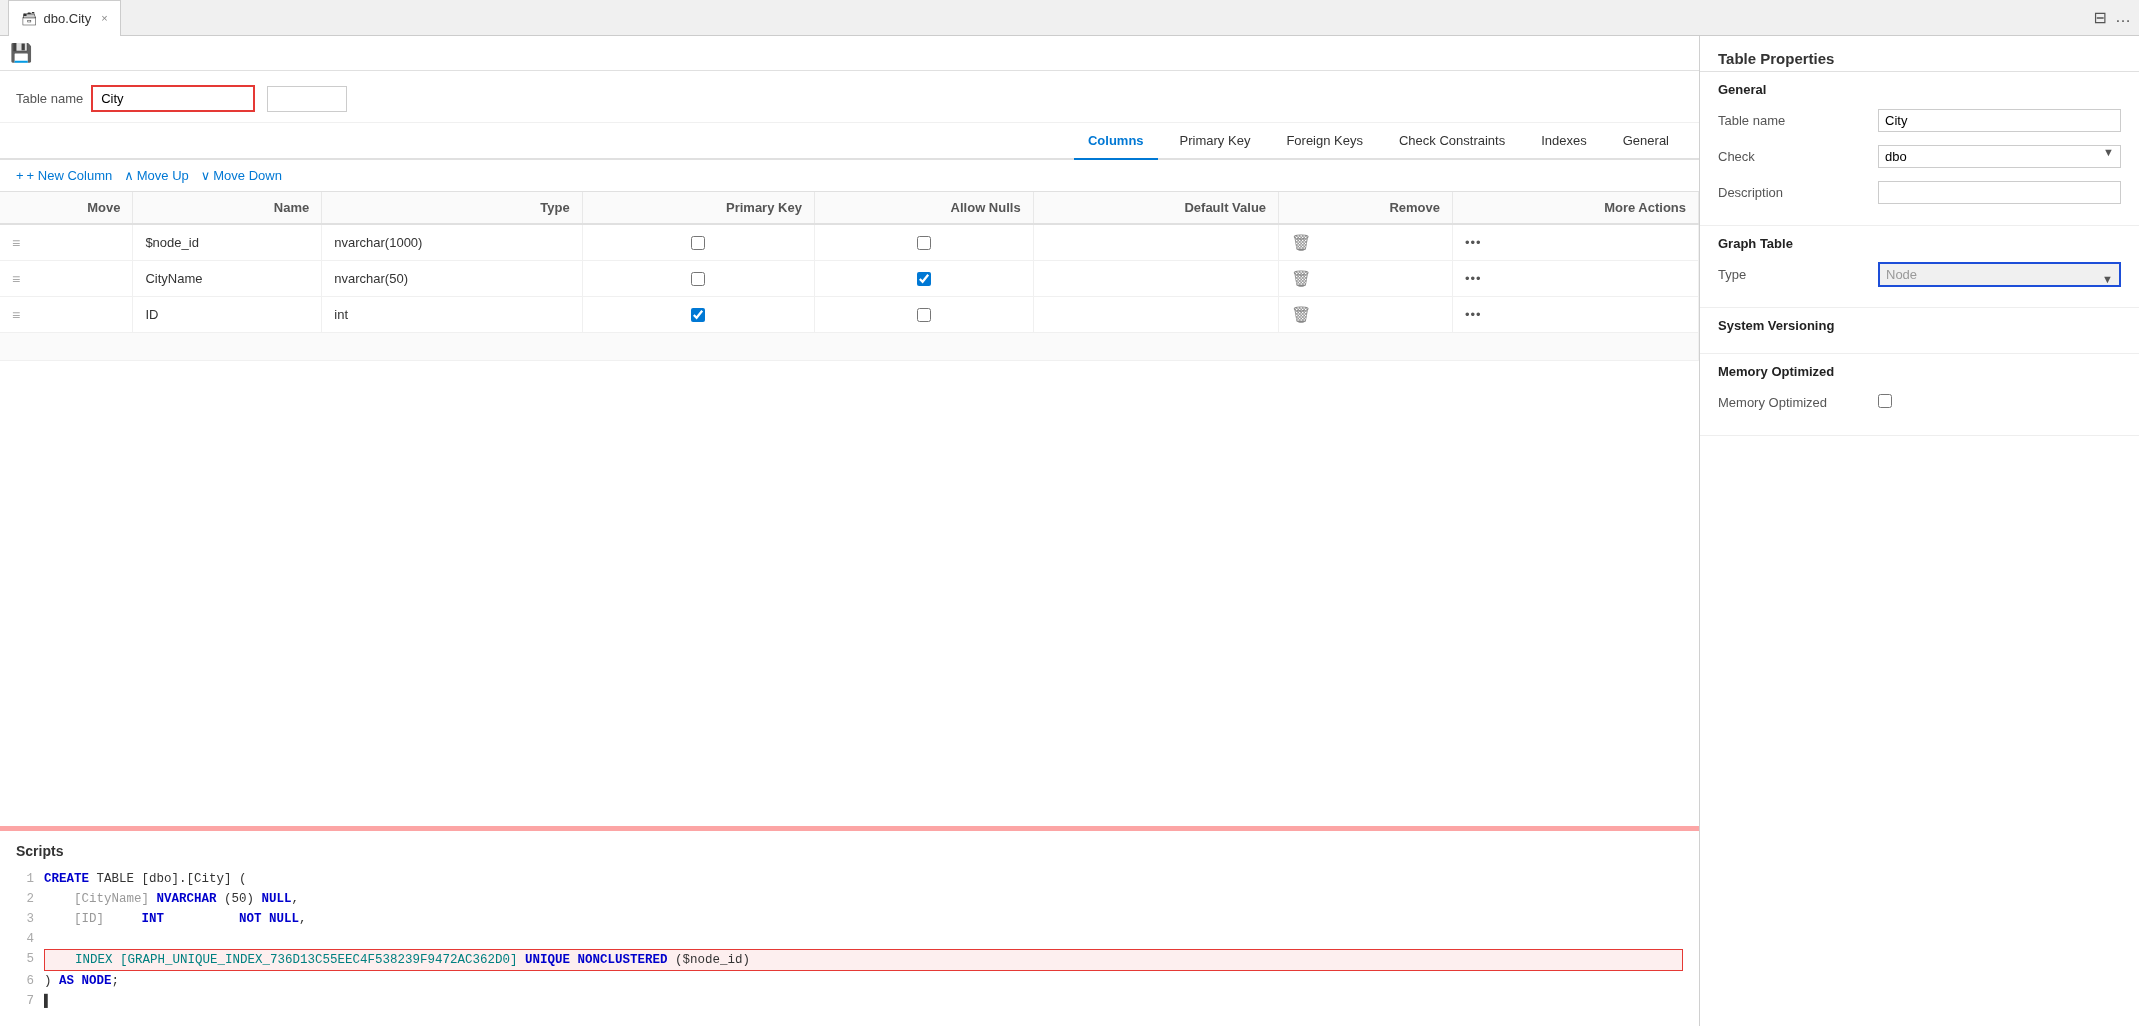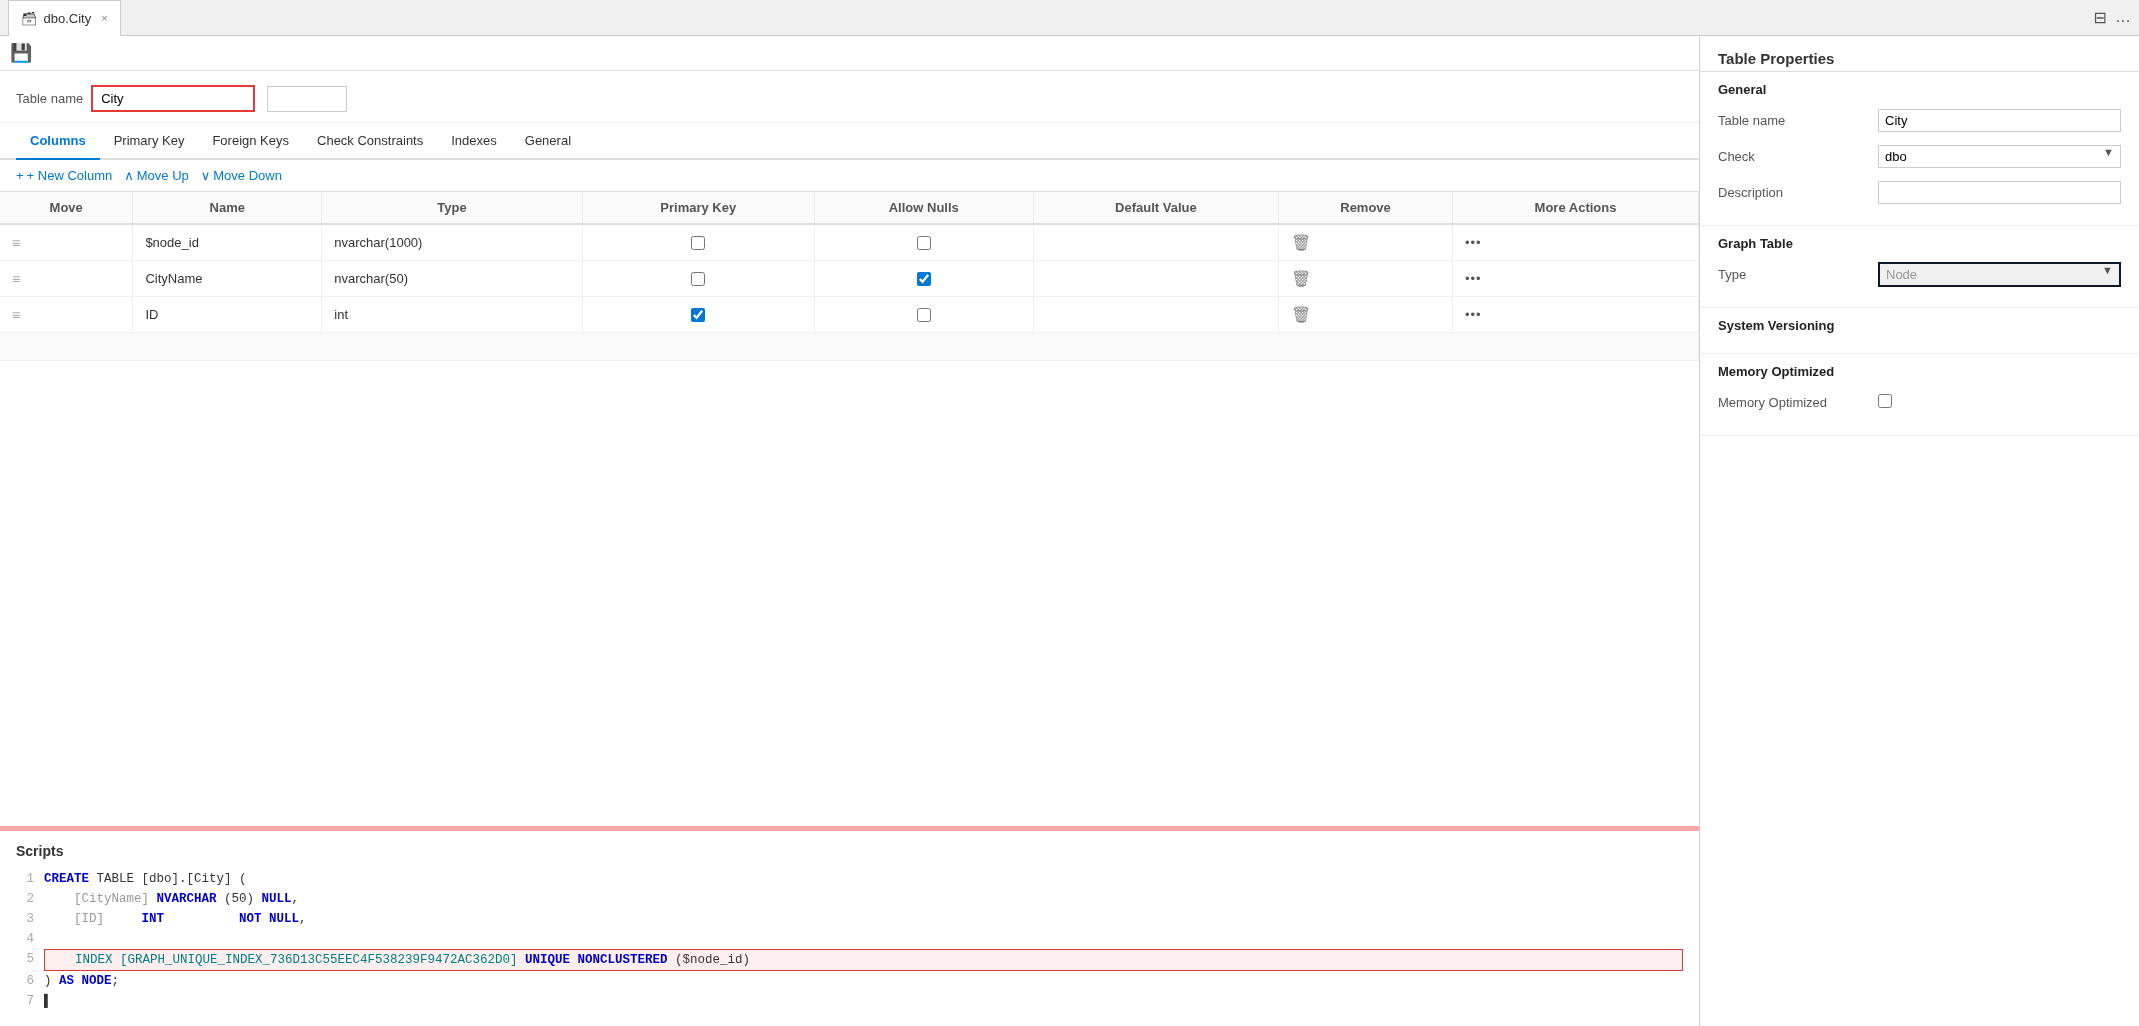--- a/index.html
+++ b/index.html
@@ -96,21 +96,22 @@
       height: 26px;
       background: #fff;
       margin-left: 4px;
     }
 
     
     .nav-tabs {
       display: flex;
       padding: 0 16px;
       border-bottom: 2px solid #e0e0e0;
-      gap: 0;
+      gap: 8px;
+      justify-content: flex-end;
     }
     .nav-tab {
       padding: 10px 14px;
       font-size: 13px;
       cursor: pointer;
       color: #333;
       border-bottom: 2px solid transparent;
       margin-bottom: -2px;
     }
     .nav-tab.active {
@@ -149,21 +150,21 @@
       width: 100%;
       border-collapse: collapse;
       font-size: 13px;
     }
     table.col-table thead tr {
       background: #fafafa;
       border-bottom: 2px solid #e0e0e0;
     }
     table.col-table th {
       padding: 8px 12px;
-      text-align: center;
+      text-align: right;
       font-weight: 600;
       color: #555;
       border-right: 1px solid #e8e8e8;
       white-space: nowrap;
     }
     table.col-table td {
       padding: 8px 12px;
       border-bottom: 1px solid #f0f0f0;
       border-right: 1px solid #f0f0f0;
       vertical-align: middle;
@@ -280,22 +281,22 @@
       width: 100%;
       border: 1px solid #ccc;
       outline: none;
       padding: 3px 6px;
       font-size: 13px;
       background: #fff;
     }
     .prop-select-wrapper {
       flex: 1;
       display: flex;
-      align-items: flex-start;
-      border: 2px solid #0f172a;
+      align-items: flex-end;
+      border: 2px solid #1d4ed8;
       background: #f0f0f0;
     }
     .prop-select {
       flex: 1;
       border: none;
       outline: none;
       background: transparent;
       font-size: 13px;
       padding: 3px 6px;
       appearance: none;

